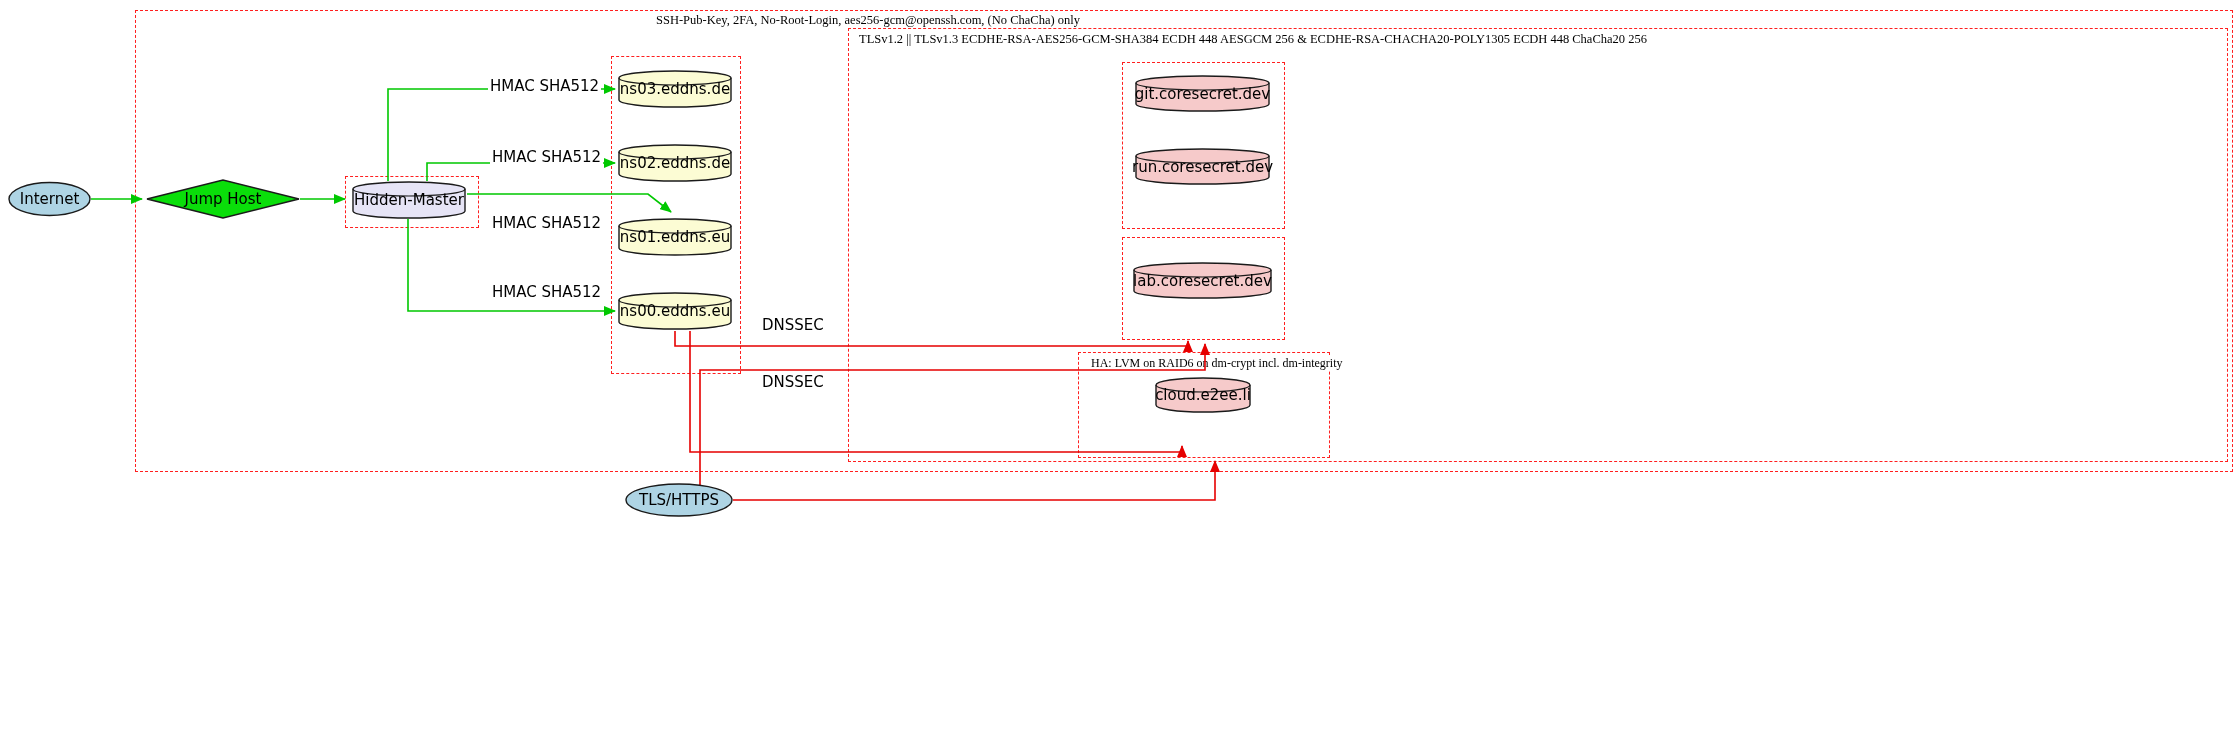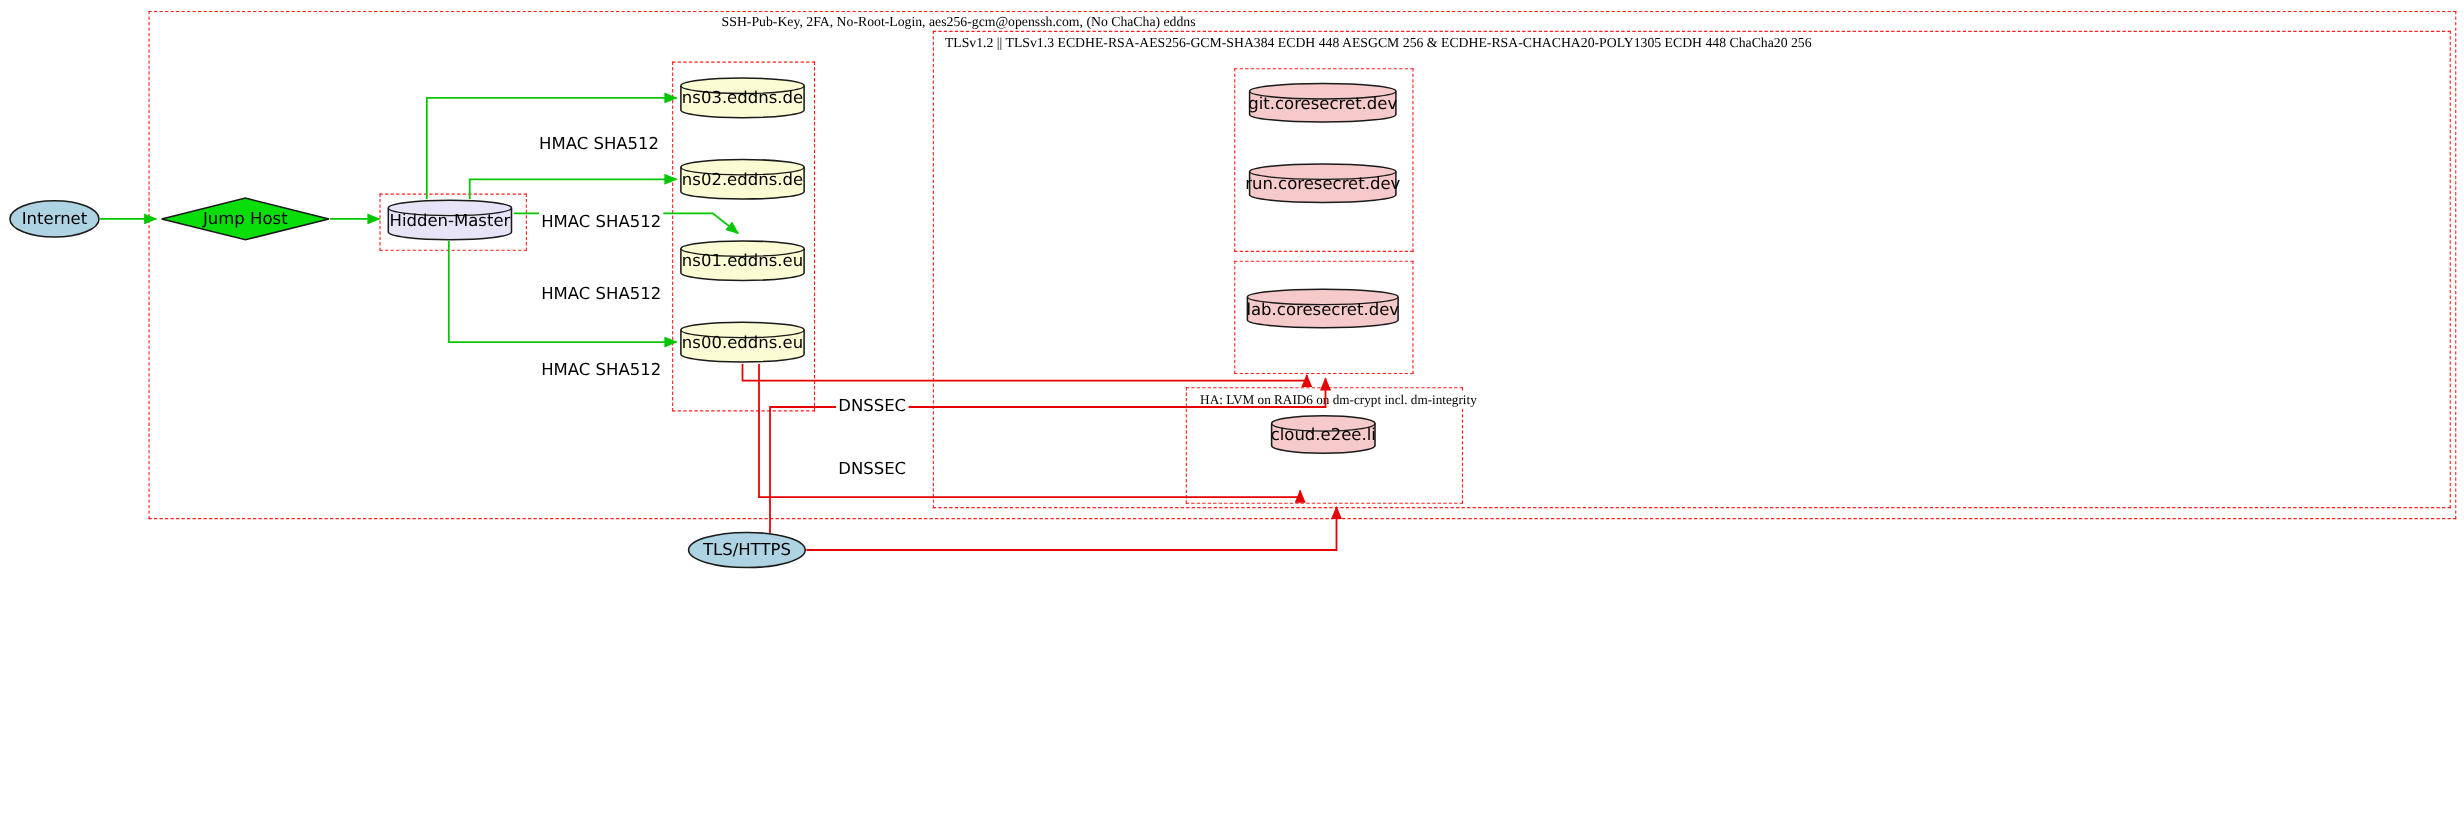--- a/index.html
+++ b/index.html
@@ -3,34 +3,34 @@
 <meta charset="utf-8">
 <style>
   html,body { margin:0; padding:0; background:#ffffff; }
   .canvas { position:relative; width:2240px; height:744px; background:#ffffff;
             font-family:"DejaVu Sans", sans-serif; overflow:hidden; }
   .cluster { position:absolute; border:1.5px dashed #ff1f1f; box-sizing:border-box; }
   .cluster-label { position:absolute; font-family:"Liberation Serif", serif;
                    font-size:12.5px; color:#000; white-space:nowrap; background:#fff; padding:0 2px; }
   .edges { position:absolute; left:0; top:0; pointer-events:none; }
   .edge-label { position:absolute; font-size:15px; color:#000; background:#ffffff;
-                padding:0 2px; white-space:nowrap;margin-top:44px; }
+                padding:0 2px; white-space:nowrap; }
   .node { position:absolute; overflow:visible; }
   .node text { font-size:15px; text-anchor:middle; fill:#000; }
   .shape { stroke:#1a1a1a; stroke-width:1.4; }
   .lip { fill:none; stroke:#1a1a1a; stroke-width:1.2; }
   .edge-path { fill:none; stroke-width:1.6; }
 </style>
 </head>
 <body>
 
 <div class="canvas">
 
   <div class="cluster" style="left:135px;top:10px;width:2098px;height:462px">
-    <div class="cluster-label" style="left:518px;top:2px">SSH-Pub-Key, 2FA, No-Root-Login, aes256-gcm@openssh.com, (No ChaCha) eddns</div>
+    <div class="cluster-label" style="left:518px;top:2px">SSH-Pub-Key, 2FA, No-Root-Login, aes256-gcm@openssh.com, (No ChaCha) only</div>
   </div>
 
   <div class="cluster" style="left:848px;top:28px;width:1380px;height:434px">
     <div class="cluster-label" style="left:8px;top:3px">TLSv1.2 || TLSv1.3 ECDHE-RSA-AES256-GCM-SHA384 ECDH 448 AESGCM 256 &amp; ECDHE-RSA-CHACHA20-POLY1305 ECDH 448 ChaCha20 256</div>
   </div>
 
   <div class="cluster" style="left:345px;top:176px;width:134px;height:52px"></div>
 
   <div class="cluster" style="left:611px;top:56px;width:130px;height:318px"></div>
 

